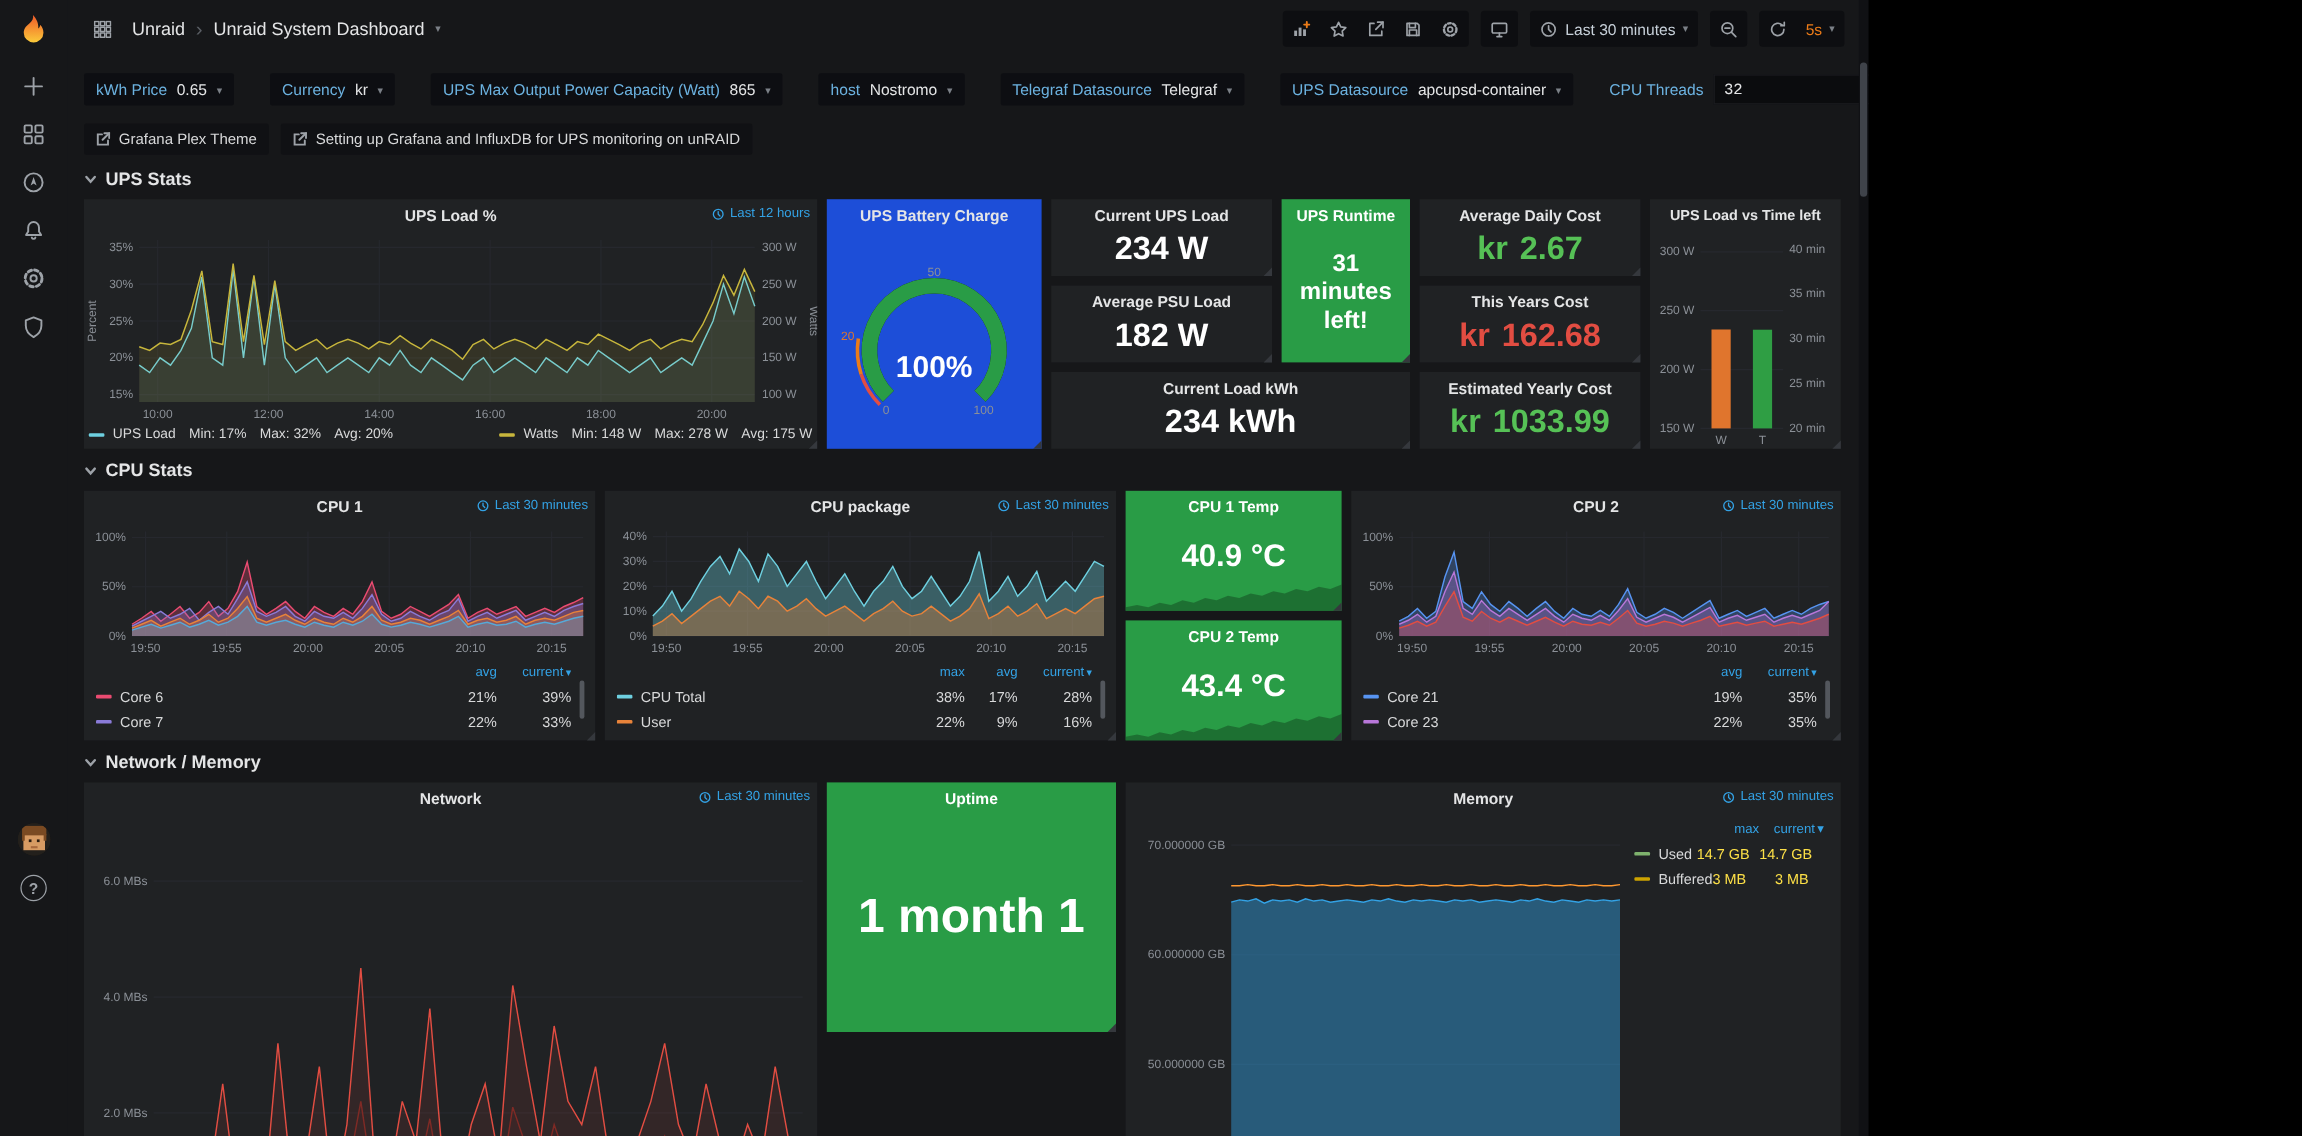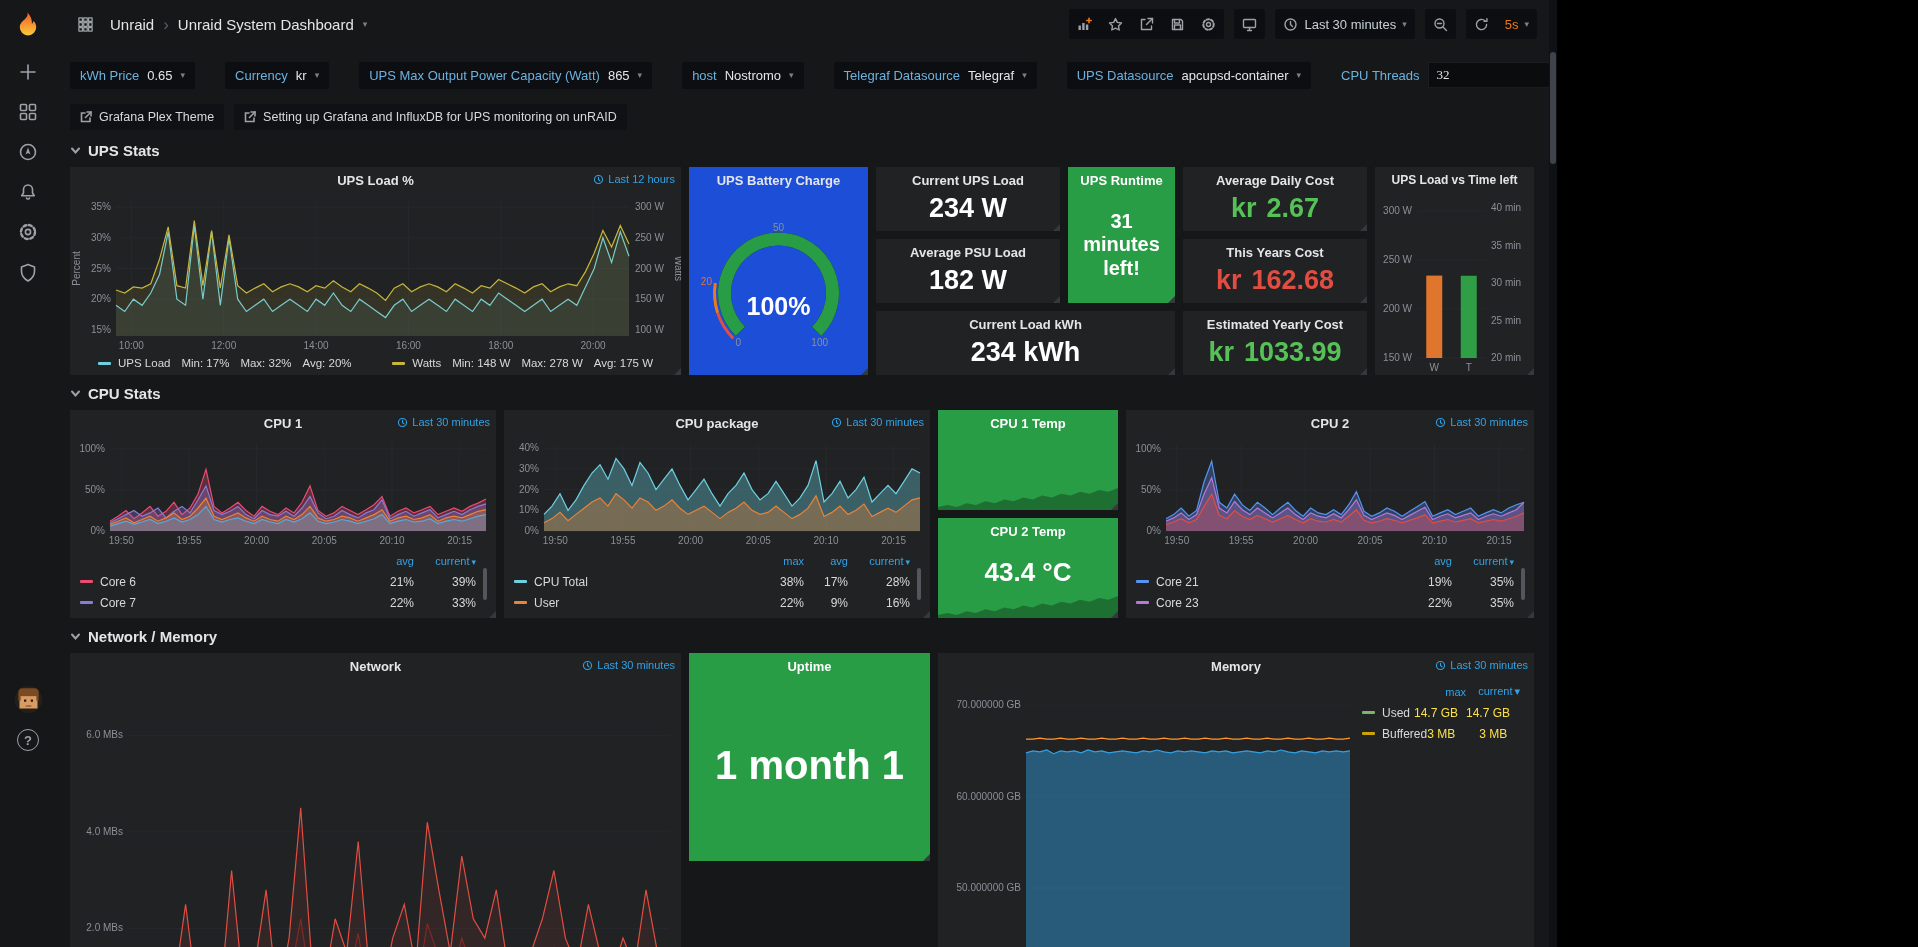--- a/index.html
+++ b/index.html
@@ -29,21 +29,21 @@
 .nav-btn{height:30px;min-width:30px;padding:0 8px;display:flex;align-items:center;justify-content:center;gap:6px;color:#c7d0d9;cursor:pointer;font-size:13px}
 .nav-btn svg{width:15px;height:15px;stroke:#9da2a8;fill:none;stroke-width:1.4;stroke-linecap:round;stroke-linejoin:round}
 .orange{color:#eb7b18}
 
 
 .submenu{flex:none;padding:8px 14px 0}
 .var-row{display:flex;align-items:center;gap:30px}
 .var-pill{display:flex;align-items:center;gap:8px;background:#0d0e12;border-radius:2px;padding:6px 10px;cursor:pointer;white-space:nowrap}
 .var-label{color:#6cb2e0;font-size:13px}
 .var-value{color:#e4e5e6;font-size:13px}
-.var-input{background:#0b0c0e;border:1px solid #1b1c20;color:#e4e5e6;font-size:13px;padding:4px 8px;width:170px;font-family:Liberation Serif, serif}
+.var-input{background:#0b0c0e;border:1px solid #1b1c20;color:#e4e5e6;font-size:13px;padding:4px 8px;width:170px;font-family:Liberation Mono, monospace}
 .links-row{display:flex;gap:10px;margin-top:10px}
 .dash-link{display:flex;align-items:center;gap:7px;background:#101114;border-radius:2px;padding:6px 10px;font-size:12.5px;color:#d8d9da;cursor:pointer}
 .dash-link svg{width:12px;height:12px;stroke:#9da2a8;fill:none;stroke-width:1.6;stroke-linecap:round}
 
 
 .dashboard{flex:1;overflow:hidden;padding:2px 14px 0}
 .section-hdr{display:flex;align-items:center;gap:7px;margin:10px 0 8px;cursor:pointer}
 .section-hdr svg{width:11px;height:11px;stroke:#9da2a8;fill:none;stroke-width:2;stroke-linecap:round}
 .section-hdr .txt{font-size:15px;font-weight:700;color:#e4e5e6}
 .row{display:flex;gap:8px;margin-bottom:8px;align-items:flex-start}
@@ -63,21 +63,21 @@
 .stat-value.red-text{color:#e24d42}
 .runtime-value{font-size:20px;line-height:1.18;text-align:center;padding:0 4px 6px}
 .uptime-value{font-size:40px;font-weight:700;color:#fff;display:flex;align-items:center;justify-content:center;flex:1;padding-bottom:10px}
 .temp-value{flex:1;display:flex;align-items:center;justify-content:center;font-size:26px;font-weight:700;color:#fff;padding-bottom:18px}
 .spark{position:absolute;left:0;right:0;bottom:0;height:26px}
 .stat-grid{display:grid;grid-template-areas:"a r" "b r" "c c";grid-template-columns:184px 107px;grid-template-rows:64px 64px 64px;gap:8px;flex:none}
 .stat-col{display:flex;flex-direction:column;gap:8px;flex:none}
 .stat-grid .panel,.stat-col .panel{width:100%;height:100%}
 
 
-.ups-legend{flex:none;height:20px;margin:0 28px 2px;display:flex;justify-content:space-between;align-items:center;font-size:11.5px;color:#d8d9da}
+.ups-legend{flex:none;height:20px;margin:0 4px 2px;display:flex;justify-content:space-between;align-items:center;font-size:11.5px;color:#d8d9da}
 .ups-legend .grp{display:flex;align-items:center;gap:7px;cursor:pointer}
 .swatch{display:inline-block;width:13px;height:3px;border-radius:1px;background:#888;flex:none}
 .lstat{margin-left:4px}
 .legend-table{flex:none;height:66px;margin:2px 8px 2px 10px;position:relative;font-size:12px;overflow:hidden}
 .lt-head,.lt-row{display:grid;align-items:center;height:21px}
 .cols2{grid-template-columns:1fr 56px 62px 12px}
 .cols3{grid-template-columns:1fr 48px 44px 62px 12px}
 .lt-col{text-align:right;color:#d8d9da}
 .lt-head .lt-col{color:#33a2e5;font-size:11px;cursor:pointer}
 .lt-name{display:flex;align-items:center;gap:7px;color:#d8d9da;cursor:pointer}
@@ -649,20 +649,21 @@
             </div>
             <span class="lt-scroll"></span>
           </div>
         </div>
 
         <div class="stat-col" style="width:180px;height:208px">
           <div class="panel green" style="height:100px">
             <div class="panel-hdr">
                 <span class="panel-title">CPU 1 Temp</span>
               </div>
+            <div class="temp-value">40.9 °C</div>
             <div class="spark"><svg width="180" height="26">
                   <path d="M0 26L0.0 23.0L9.5 21.1L18.9 23.0L28.4 19.2L37.9 21.1L47.4 17.3L56.8 19.2L66.3 15.4L75.8 17.3L85.3 13.5L94.7 15.4L104.2 11.6L113.7 13.5L123.2 9.7L132.6 11.6L142.1 7.8L151.6 9.7L161.1 5.9L170.5 7.8L180.0 4.0L180 26Z" fill="rgba(0,0,0,0.28)"></path>
                 </svg></div>
           </div>
           <div class="panel green" style="height:100px">
             <div class="panel-hdr">
                 <span class="panel-title">CPU 2 Temp</span>
               </div>
             <div class="temp-value">43.4 °C</div>
             <div class="spark"><svg width="180" height="26">

